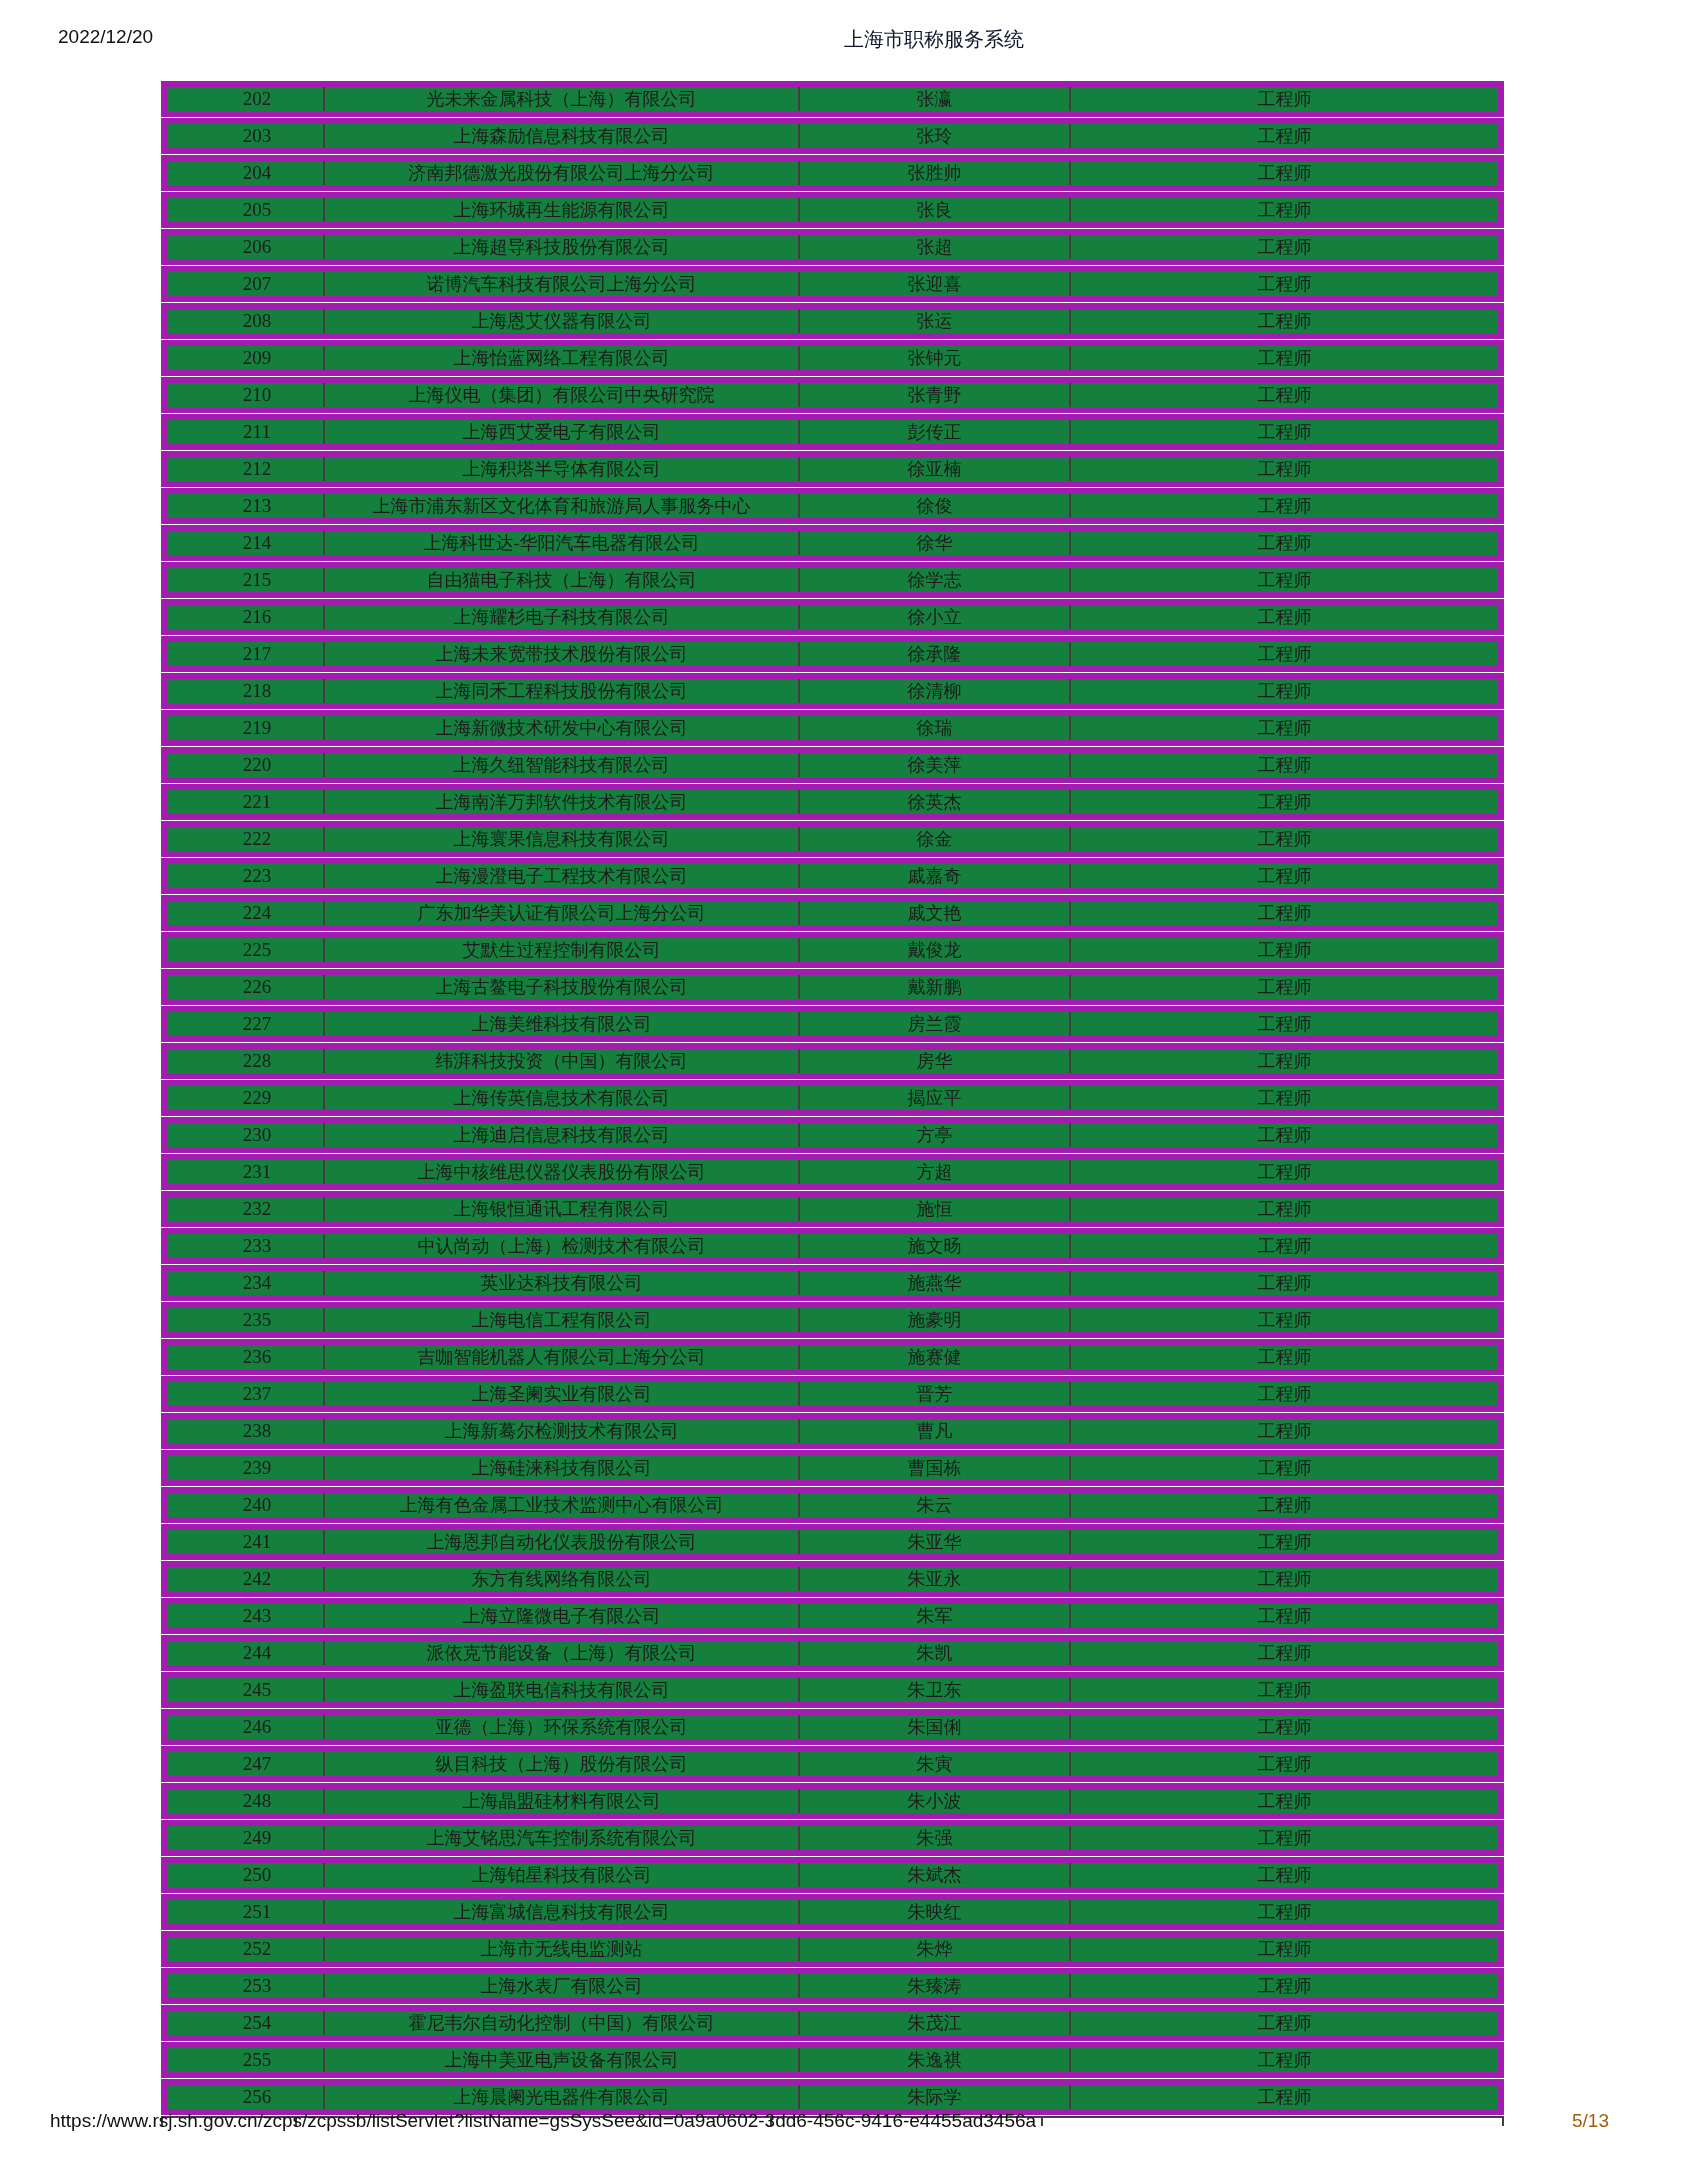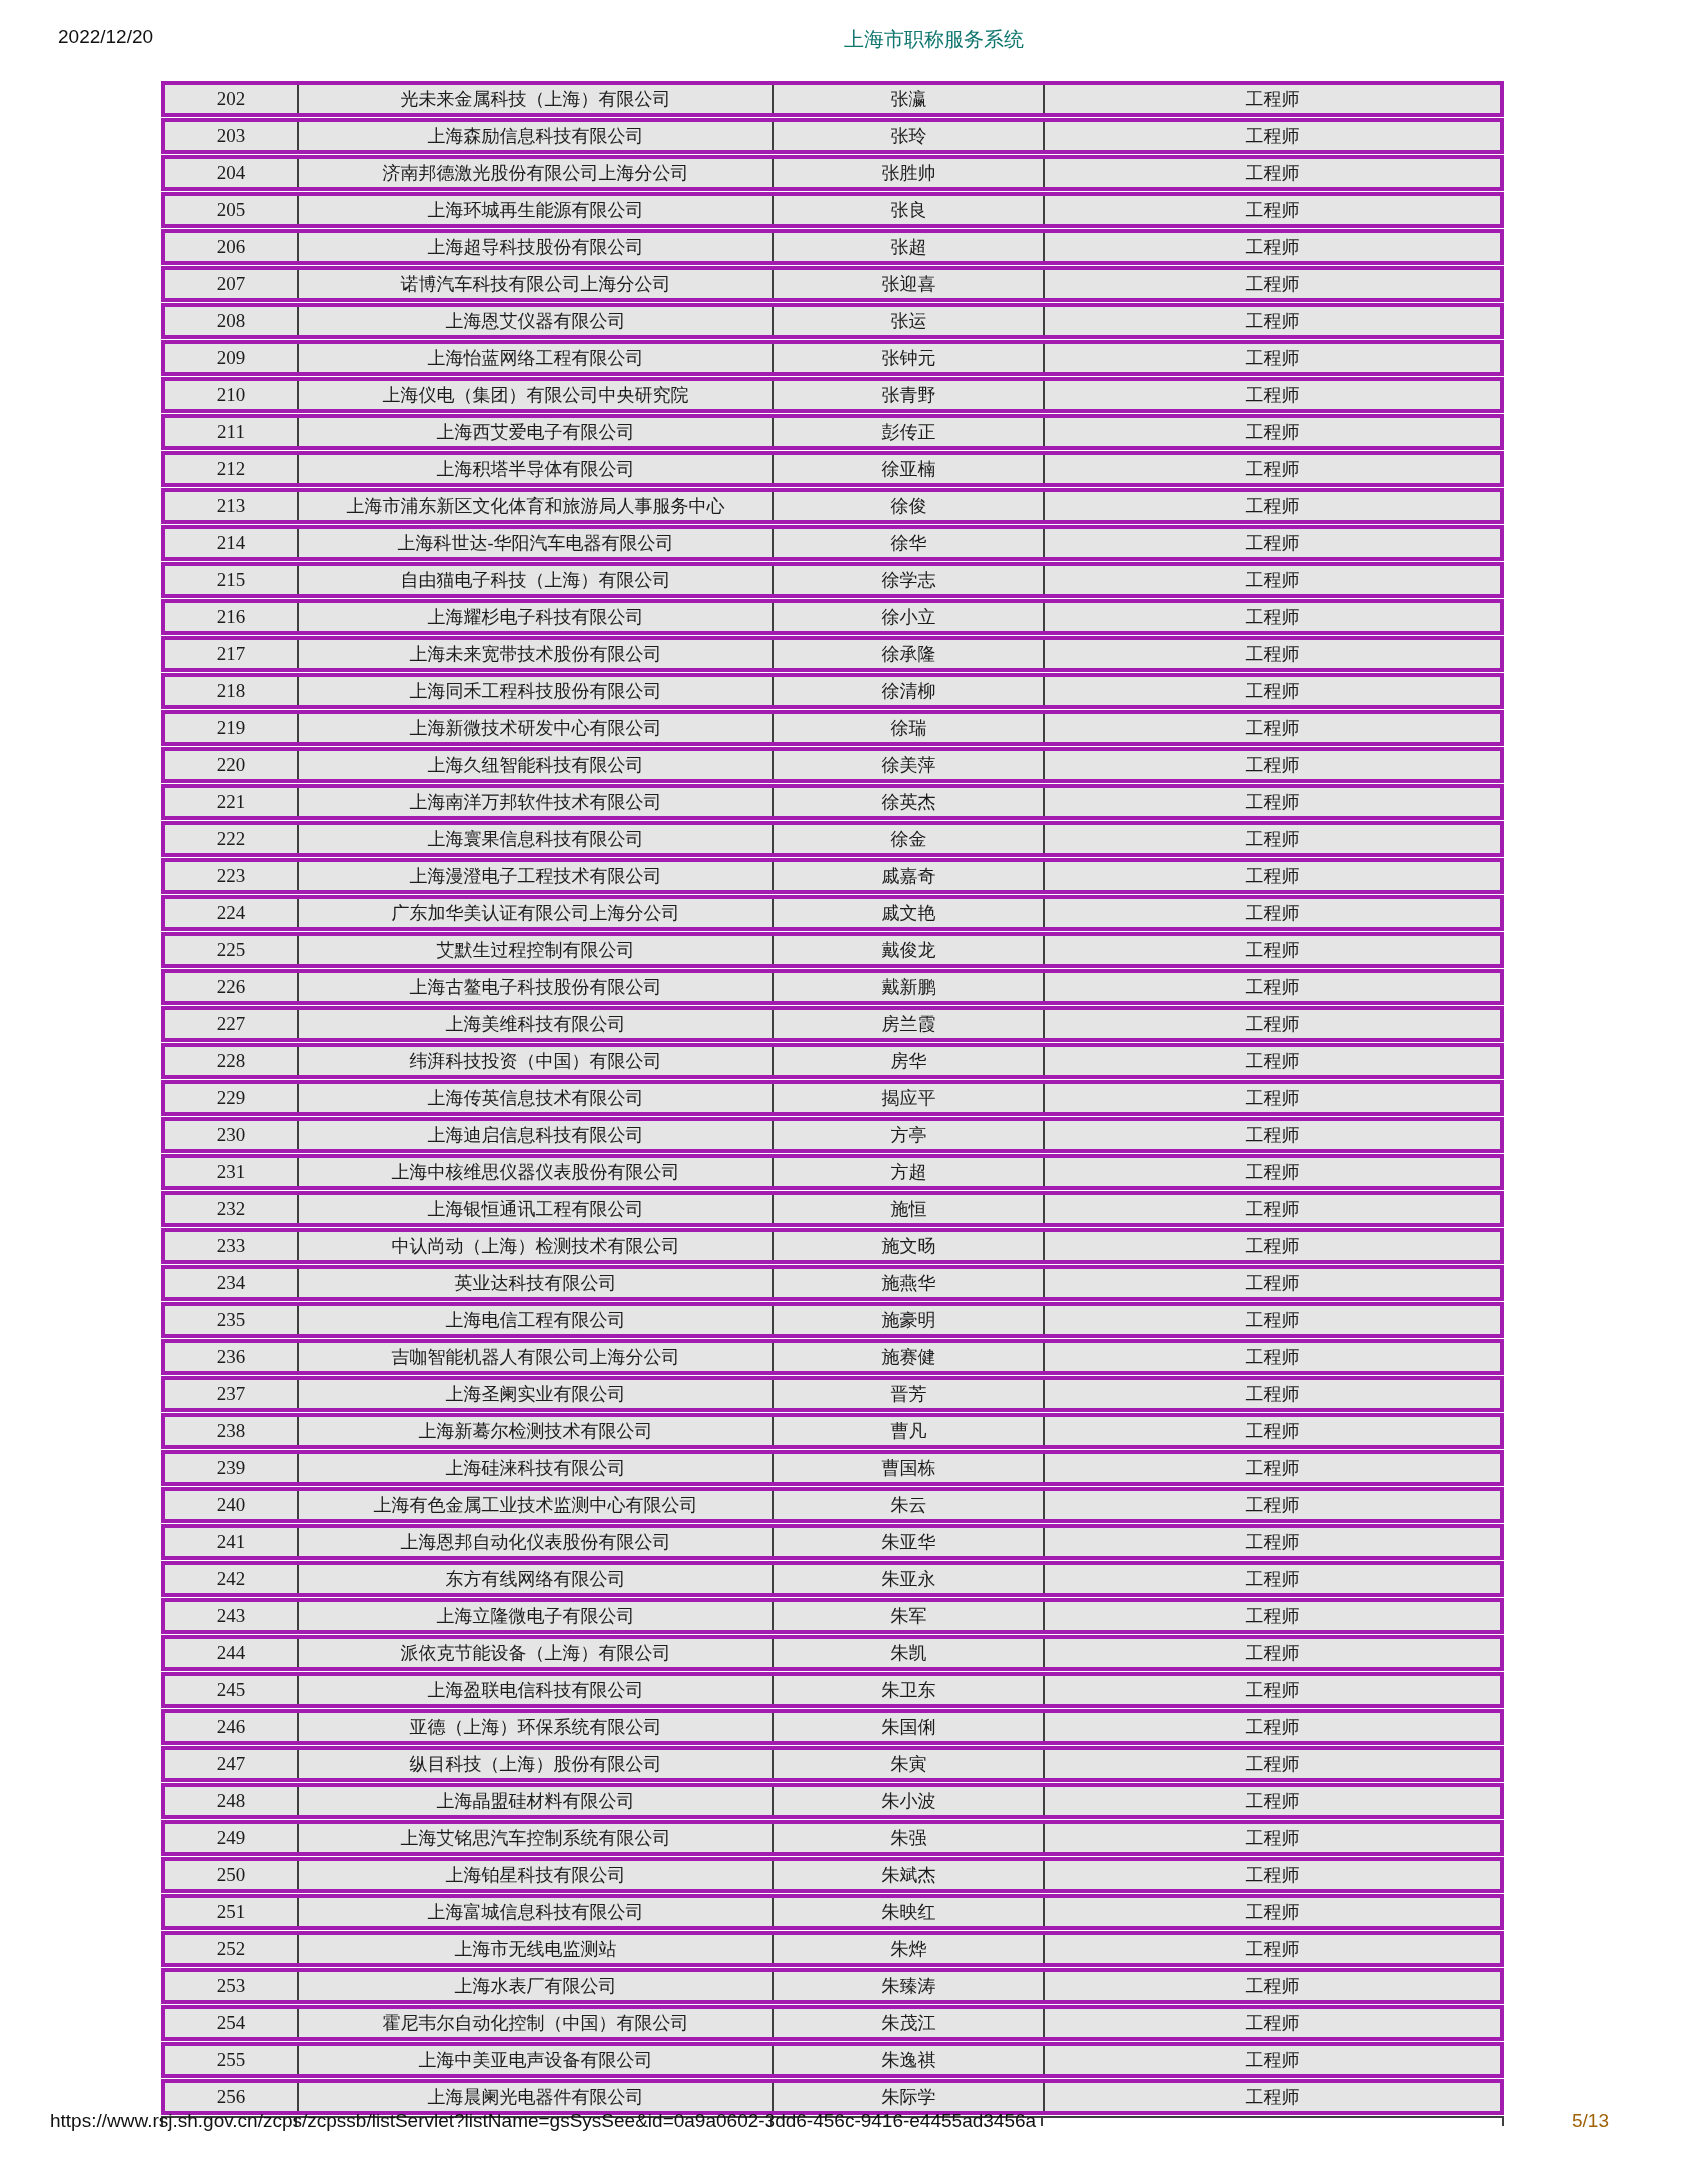--- a/index.html
+++ b/index.html
@@ -13,33 +13,34 @@
   }
   .hdr-date{
     position:absolute;left:50px;top:26px;
     font-family:"Liberation Sans","DejaVu Sans",sans-serif;
     font-size:19px;color:#111;margin-left:8px;
   }
   .hdr-title{
     position:absolute;left:934px;top:26px;
     transform:translateX(-50%);
     font-family:"Liberation Sans","DejaVu Sans",sans-serif;
-    font-size:20px;color:#0f766e;white-space:nowrap;
+    font-size:20px;color:#0f172a;white-space:nowrap;
   }
   .table-wrap{
     position:absolute;left:161px;top:81px;width:1343px;
   }
   .row{
     display:grid;
     grid-template-columns:134px 475px 271px 1fr;
     height:36px;
     box-sizing:border-box;
-    border:4px solid #a21caf;
+    border:6px solid #a21caf;
     margin-bottom:1px;
-    background:#e5e5e5;
+    background:#15803d;
+    padding-left:24px;
   }
   .row .cell{
     display:flex;align-items:center;justify-content:center;
     border-right:2px solid #3f3f3f;
     box-sizing:border-box;
     overflow:hidden;white-space:nowrap;
     font-size:18px;
   }
   .row .cell:last-child{border-right:none;}
   .row .cell.no{font-size:19px;}

